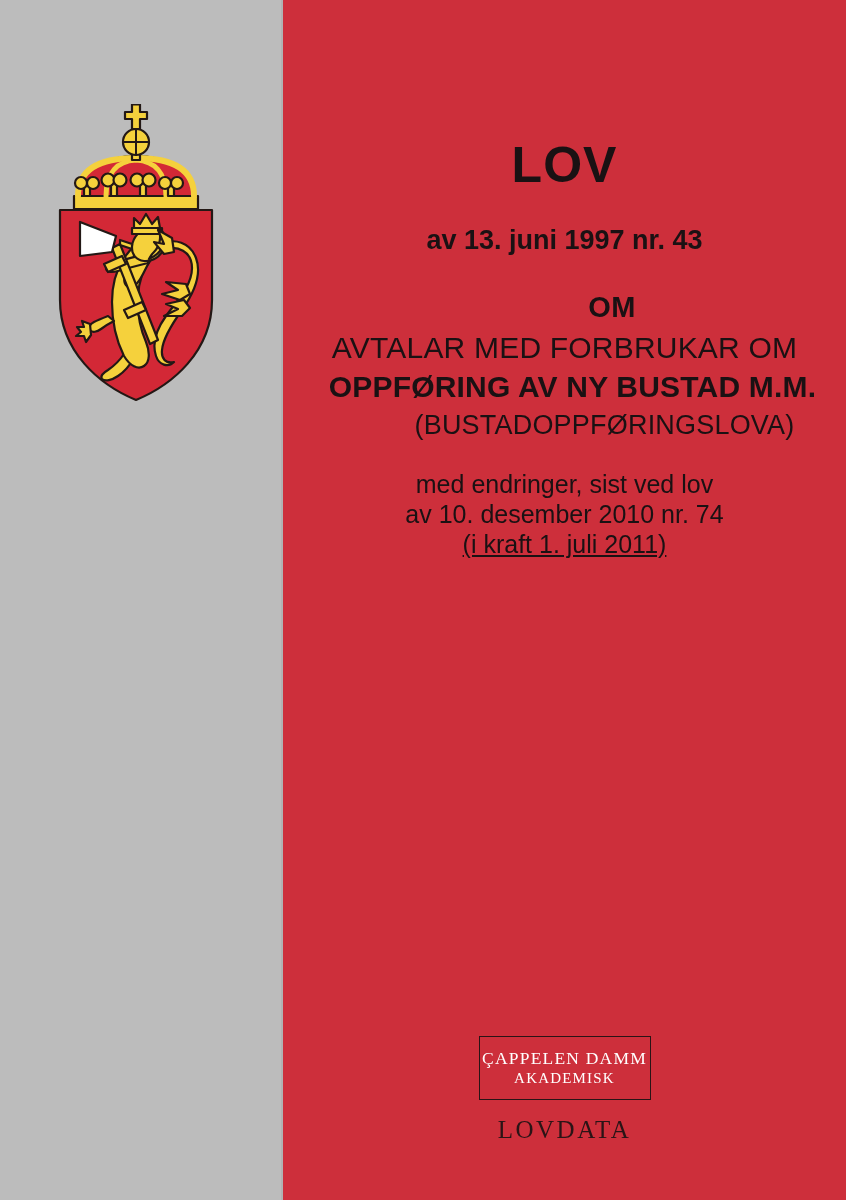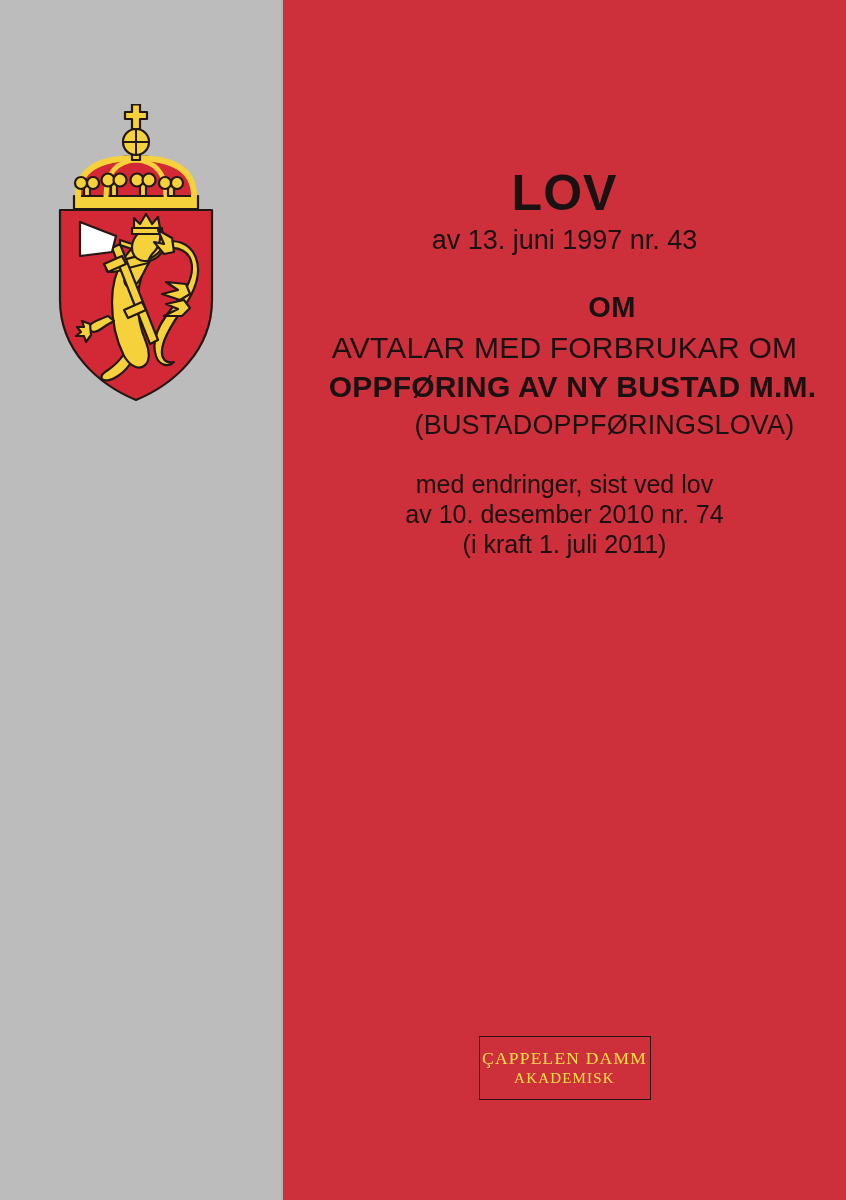--- a/index.html
+++ b/index.html
@@ -68,36 +68,36 @@
     left: 0;
     top: 0;
     width: 563px;
     text-align: center;
     color: #1a1113;
   }
 
   .lov-heading {
     margin: 0;
     position: absolute;
-    top: 168px;
+    top: 140px;
     left: 0;
     width: 563px;
     font-size: 50px;
     font-weight: bold;
     letter-spacing: 1px;
     line-height: 1;
   }
 
   .lov-date {
     position: absolute;
     top: 227px;
     left: 0;
     width: 563px;
     font-size: 27px;
-    font-weight: normal;
+    font-weight: bold;
     line-height: 1;
   }
 
   .title-om {
     position: absolute;
     top: 293px;
     left: 0;
     width: 658px;
     font-size: 29px;
     font-weight: bold;
@@ -159,38 +159,39 @@
     line-height: 1;
   }
   .amend-3 {
     position: absolute;
     top: 532px;
     left: 0;
     width: 563px;
     font-size: 25px;
     font-weight: normal;
     line-height: 1;
+    text-decoration: underline;
   }
 
   
   .publisher-block {
     position: absolute;
     left: 0;
     top: 1036px;
     width: 563px;
     text-align: center;
   }
 
   .publisher-box {
     box-sizing: border-box;
     width: 172px;
     margin: 0 auto;
     border: 1.5px solid #2a1416;
     padding: 11px 0 12px 0;
-    color: #fde047;
+    color: #ffffff;
     font-family: "Liberation Serif", serif;
   }
 
   .publisher-name {
     font-size: 17.5px;
     letter-spacing: 1.2px;
     line-height: 1.15;
     white-space: nowrap;
   }
   .publisher-sub {
@@ -332,16 +333,17 @@
 
       <div class="amend-3">(i kraft 1. juli 2011)</div>
 
     </div>
 
     <div class="publisher-block">
       <div class="publisher-box">
         <div class="publisher-name">ÇAPPELEN DAMM</div>
         <div class="publisher-sub">AKADEMISK</div>
       </div>
+      <div class="lovdata-mark">LOVDATA</div>
     </div>
 
   </div>
 </div>
 
 </body></html>

